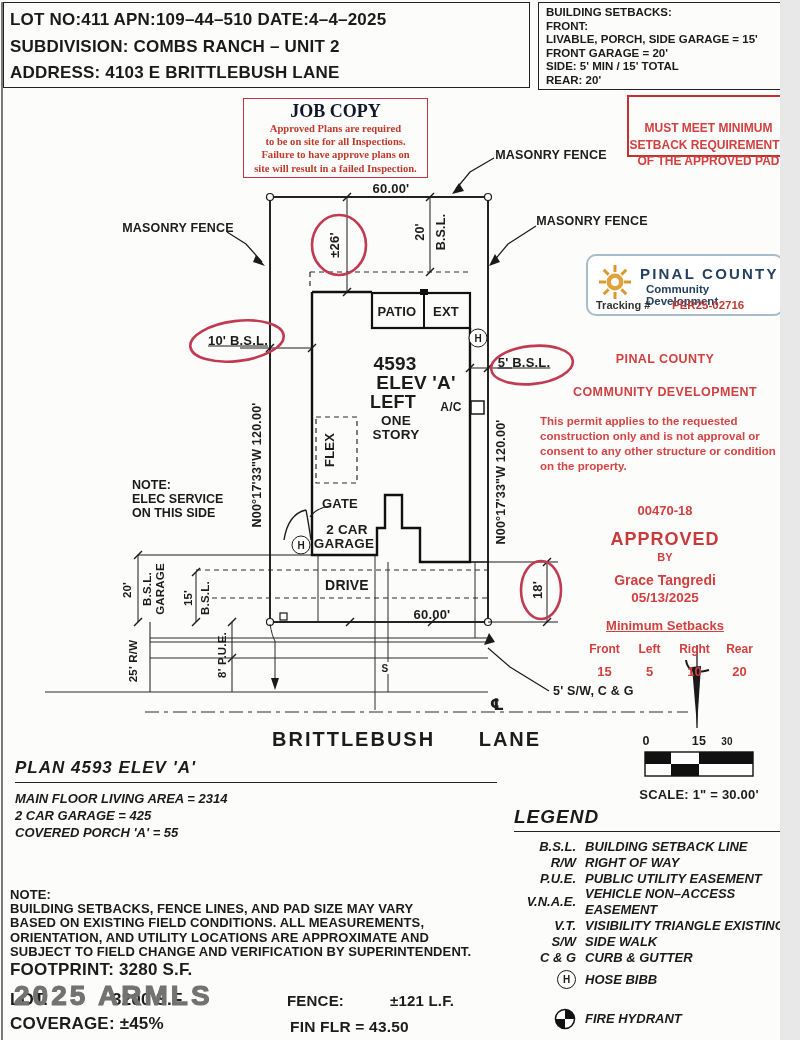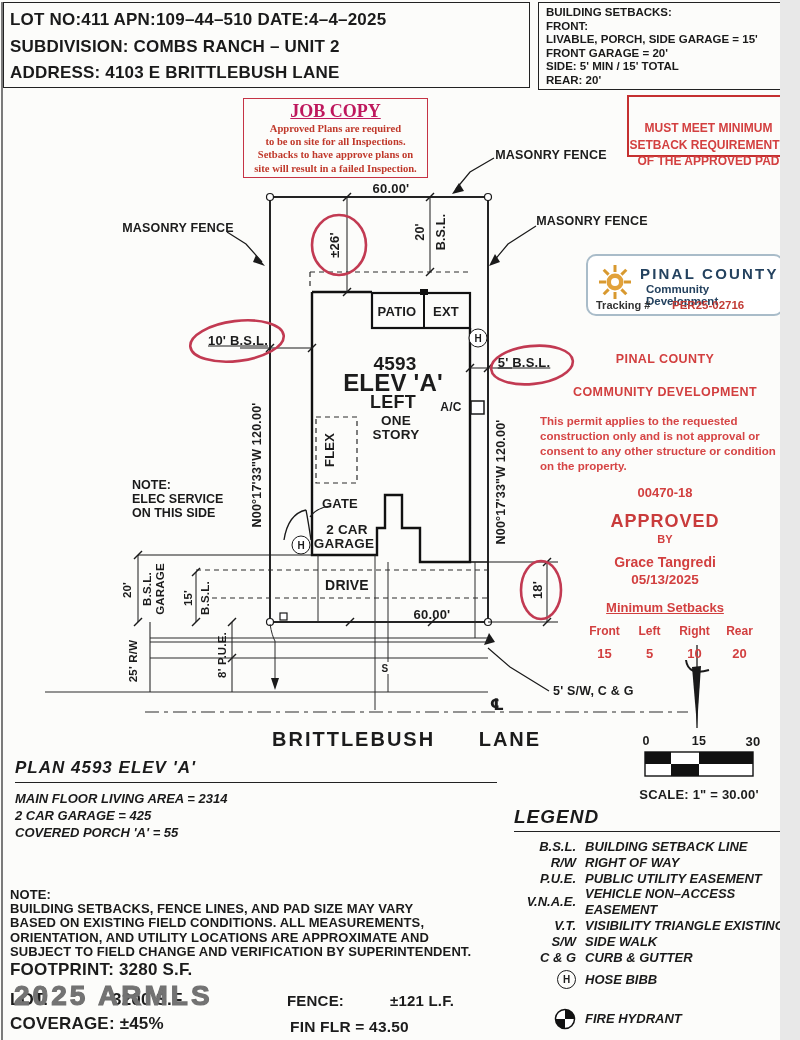--- a/index.html
+++ b/index.html
@@ -7,21 +7,21 @@
   .abs{position:absolute}
   svg.overlay{position:absolute;left:0;top:0}
   .lbl{position:absolute;white-space:nowrap;font-weight:600;color:#1c1c1c;transform:translate(-50%,-50%);letter-spacing:.2px}
   .tl{transform:none}
   .rot{transform:translate(-50%,-50%) rotate(-90deg)}
   .u{text-decoration:underline}
   .box{position:absolute;border:1.6px solid #222;box-sizing:border-box}
   .hb{position:absolute;width:17px;height:17px;border:1.6px solid #1a1a1a;border-radius:50%;background:#fff;display:flex;align-items:center;justify-content:center;font-size:10px;font-weight:700;transform:translate(-50%,-50%)}
   .redbox{position:absolute;box-sizing:border-box;text-align:center}
   .jobcopy{border:1.6px solid #c53345;color:#c0392b;font-family:"Liberation Serif",serif}
-  .jobcopy .t{font-size:18px;font-weight:700;text-decoration:underline;color:#be185d;margin-top:2px}
+  .jobcopy .t{font-size:18px;font-weight:700;color:#0f172a;margin-top:2px}
   .jobcopy .b{font-size:10.6px;line-height:13.2px;font-weight:600}
   .mustmeet{border:2px solid #c53030;color:#d34040;font-weight:700;font-size:12px;line-height:16.5px;padding-top:23px}
   .stamp{position:absolute;border:2px solid #a9bcc9;border-radius:10px;background:#fff;box-sizing:border-box}
   .permit{position:absolute;width:258px;text-align:center;color:#d23f3f;font-weight:700}
   .permit .sm{font-size:12.5px;letter-spacing:.4px}
   .permit .body{font-size:11.5px;line-height:15px;text-align:left;margin-top:15px;color:#d64545}
   .legend{position:absolute;font-style:italic;font-weight:600}
   .legend .title{font-size:19px;font-weight:700;letter-spacing:1px;border-bottom:1.6px solid #222;padding-bottom:3px;margin-bottom:7px}
   .legend .row{display:flex;align-items:center;font-size:13px;line-height:15.8px}
   .legend .ab{width:62px;text-align:right;padding-right:9px;flex:none}
@@ -184,21 +184,21 @@
       <div>FRONT GARAGE = 20'</div>
       <div>SIDE: 5' MIN / 15' TOTAL</div>
       <div>REAR: 20'</div>
     </div>
   </div>
 
   <div class="redbox jobcopy" style="left:243px;top:98px;width:185px;height:80px">
     <div class="t">JOB COPY</div>
     <div class="b">Approved Plans are required</div>
     <div class="b">to be on site for all Inspections.</div>
-    <div class="b">Setbacks to have approve plans on</div>
+    <div class="b">Failure to have approve plans on</div>
     <div class="b">site will result in a failed Inspection.</div>
   </div>
 
   <div class="redbox mustmeet" style="left:627px;top:95px;width:163px;height:62px">
     <div>MUST MEET MINIMUM</div>
     <div>SETBACK REQUIREMENTS</div>
     <div>OF THE APPROVED PAD</div>
   </div>
 
   <div class="stamp" style="left:586px;top:254px;width:198px;height:62px">
@@ -219,21 +219,21 @@
     <div class="abs" style="left:52px;top:9px;font-size:15px;font-weight:700;letter-spacing:2.2px;color:#24425f">PINAL COUNTY</div>
     <div class="abs" style="left:58px;top:27px;font-size:11.5px;font-weight:700;color:#24425f">Community Development</div>
     <div class="abs" style="left:8px;top:43px;font-size:11px;font-weight:600;color:#333">Tracking #</div>
     <div class="abs" style="left:84px;top:43px;font-size:11.5px;font-weight:700;color:#c23b35">PER25-02716</div>
   </div>
 
   <div class="permit" style="left:536px;top:352px">
     <div class="sm">PINAL COUNTY</div>
     <div class="sm" style="margin-top:19px">COMMUNITY DEVELOPMENT</div>
     <div class="body" style="padding:0 4px">This permit applies to the requested construction only and is not approval or consent to any other structure or condition on the property.</div>
-    <div style="font-size:13px;margin-top:11px;font-weight:600">00470-18</div>
+    <div style="font-size:13px;margin-top:29px;font-weight:600">00470-18</div>
     <div style="font-size:18px;letter-spacing:1px;margin-top:11px;color:#c93b3b">APPROVED</div>
     <div style="font-size:11px;margin-top:1px">BY</div>
     <div style="font-size:14px;margin-top:9px;font-weight:600">Grace Tangredi</div>
     <div style="font-size:13.5px;margin-top:2px;font-weight:600">05/13/2025</div>
     <div class="u" style="font-size:13px;margin-top:13px">Minimum Setbacks</div>
     <div style="display:flex;margin:9px 0 0 46px;width:180px">
       <div style="width:45px;font-size:12px">Front</div>
       <div style="width:45px;font-size:12px">Left</div>
       <div style="width:45px;font-size:12px">Right</div>
       <div style="width:45px;font-size:12px">Rear</div>
@@ -255,21 +255,21 @@
   <div class="lbl rot" style="left:441px;top:232px;font-size:12.5px">B.S.L.</div>
   <div class="lbl rot" style="left:334px;top:245px;font-size:13px">±26'</div>
   <div class="lbl u" style="left:238px;top:340px;font-size:13px">10' B.S.L.</div>
   <div class="lbl u" style="left:524px;top:362px;font-size:13px">5' B.S.L.</div>
   <div class="lbl rot" style="left:537px;top:590px;font-size:13px">18'</div>
   <div class="lbl rot" style="left:257px;top:465px;font-size:12.5px">N00°17'33"W  120.00'</div>
   <div class="lbl rot" style="left:501px;top:482px;font-size:12.5px">N00°17'33"W  120.00'</div>
   <div class="lbl" style="left:397px;top:311px;font-size:13px">PATIO</div>
   <div class="lbl" style="left:446px;top:311px;font-size:13px">EXT</div>
   <div class="lbl" style="left:395px;top:364px;font-size:19px">4593</div>
-  <div class="lbl" style="left:393px;top:383px;font-size:24px">ELEV 'A'</div>
+  <div class="lbl" style="left:416px;top:383px;font-size:19px">ELEV 'A'</div>
   <div class="lbl" style="left:393px;top:402px;font-size:18px">LEFT</div>
   <div class="lbl" style="left:396px;top:420px;font-size:13.5px">ONE</div>
   <div class="lbl" style="left:396px;top:434px;font-size:13.5px">STORY</div>
   <div class="lbl" style="left:451px;top:407px;font-size:12px">A/C</div>
   <div class="lbl rot" style="left:329px;top:450px;font-size:13px">FLEX</div>
   <div class="lbl" style="left:340px;top:503px;font-size:13px">GATE</div>
   <div class="lbl" style="left:347px;top:529px;font-size:13.5px">2 CAR</div>
   <div class="lbl" style="left:344px;top:543px;font-size:13.5px">GARAGE</div>
   <div class="lbl" style="left:347px;top:585px;font-size:14px">DRIVE</div>
   <div class="hb" style="left:478px;top:338px">
@@ -292,21 +292,21 @@
   <div class="lbl rot" style="left:205px;top:598px;font-size:11.5px">B.S.L.</div>
   <div class="lbl rot" style="left:222px;top:655px;font-size:11.5px">8' P.U.E.</div>
   <div class="lbl rot" style="left:133px;top:661px;font-size:11.5px">25' R/W</div>
   <div class="lbl tl" style="left:553px;top:684px;font-size:12.5px">5' S/W, C &amp; G</div>
   <div class="lbl tl" style="left:272px;top:728px;font-size:20px;letter-spacing:2px;word-spacing:36px">BRITTLEBUSH LANE</div>
   <div class="lbl" style="left:385px;top:668px;font-size:10px">S</div>
   <div class="lbl" style="left:497px;top:704px;font-size:16px;font-family:'DejaVu Sans',sans-serif">℄</div>
 
   <div class="lbl" style="left:646px;top:741px;font-size:12.5px">0</div>
   <div class="lbl" style="left:699px;top:741px;font-size:12.5px">15</div>
-  <div class="lbl" style="left:753px;top:741px;font-size:13px">30</div>
+  <div class="lbl" style="left:727px;top:741px;font-size:10px">30</div>
   <div class="lbl" style="left:699px;top:794px;font-size:13px">SCALE: 1" = 30.00'</div>
 
   <div class="planinfo" style="left:15px;top:758px;width:482px">
     <div class="t">PLAN 4593 ELEV 'A'</div>
     <div class="cols">
       <div style="width:238px">
         <div>MAIN FLOOR LIVING AREA = 2314</div>
         <div>2 CAR GARAGE = 425</div>
         <div>COVERED PORCH 'A' = 55</div>
       </div>

